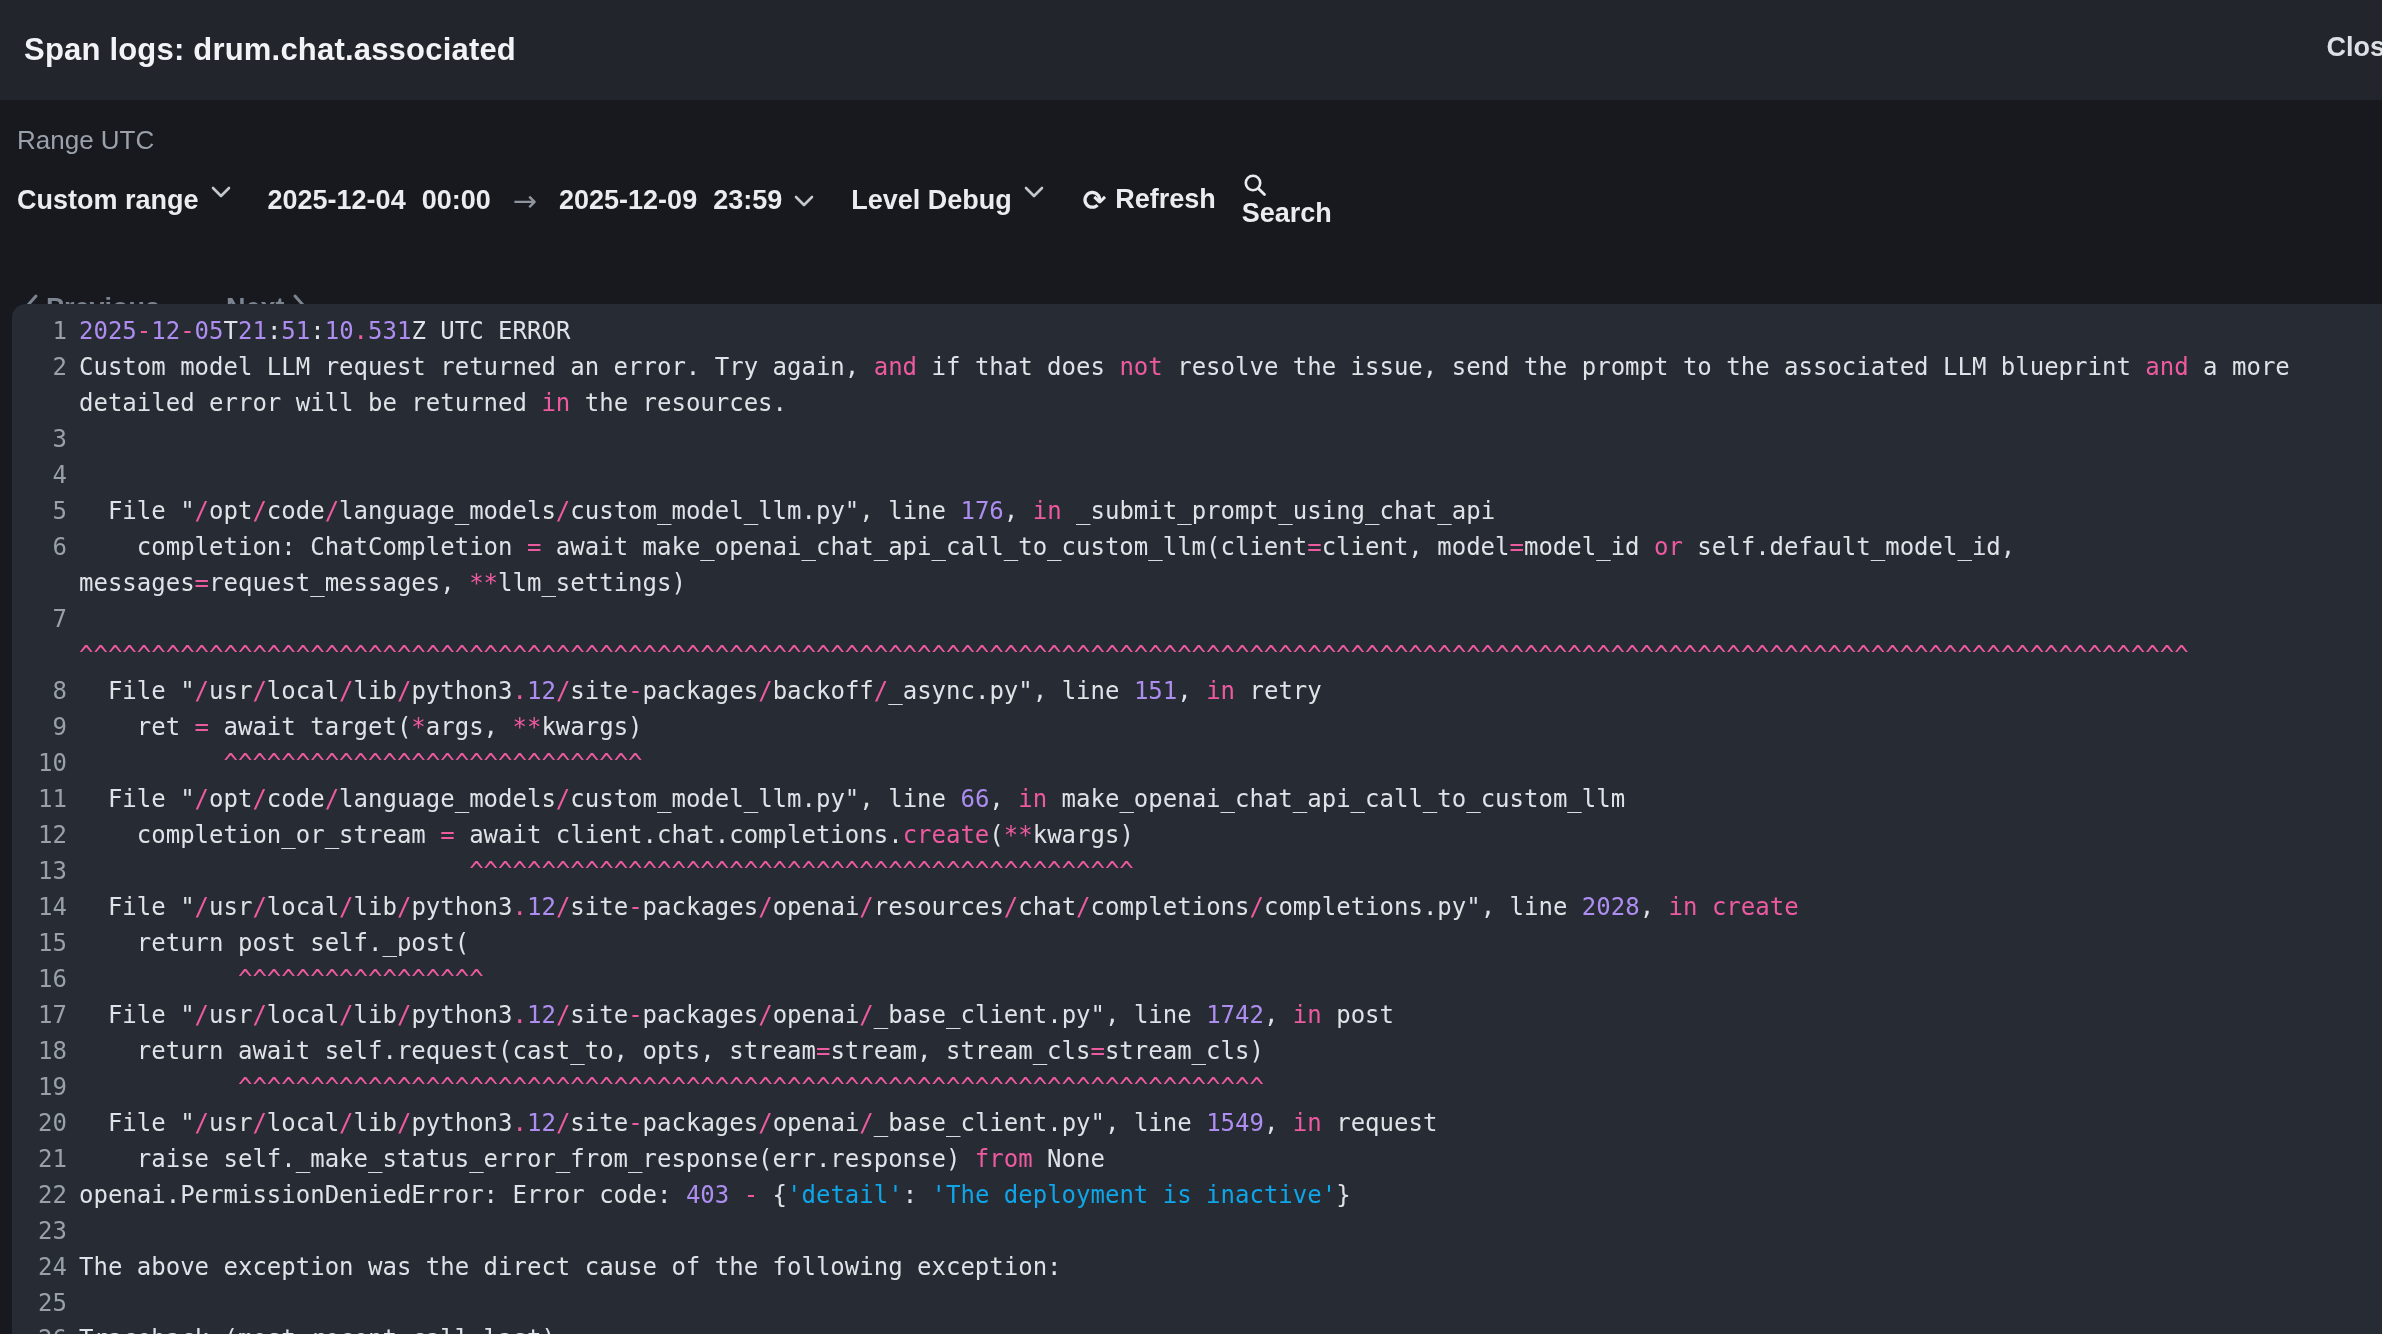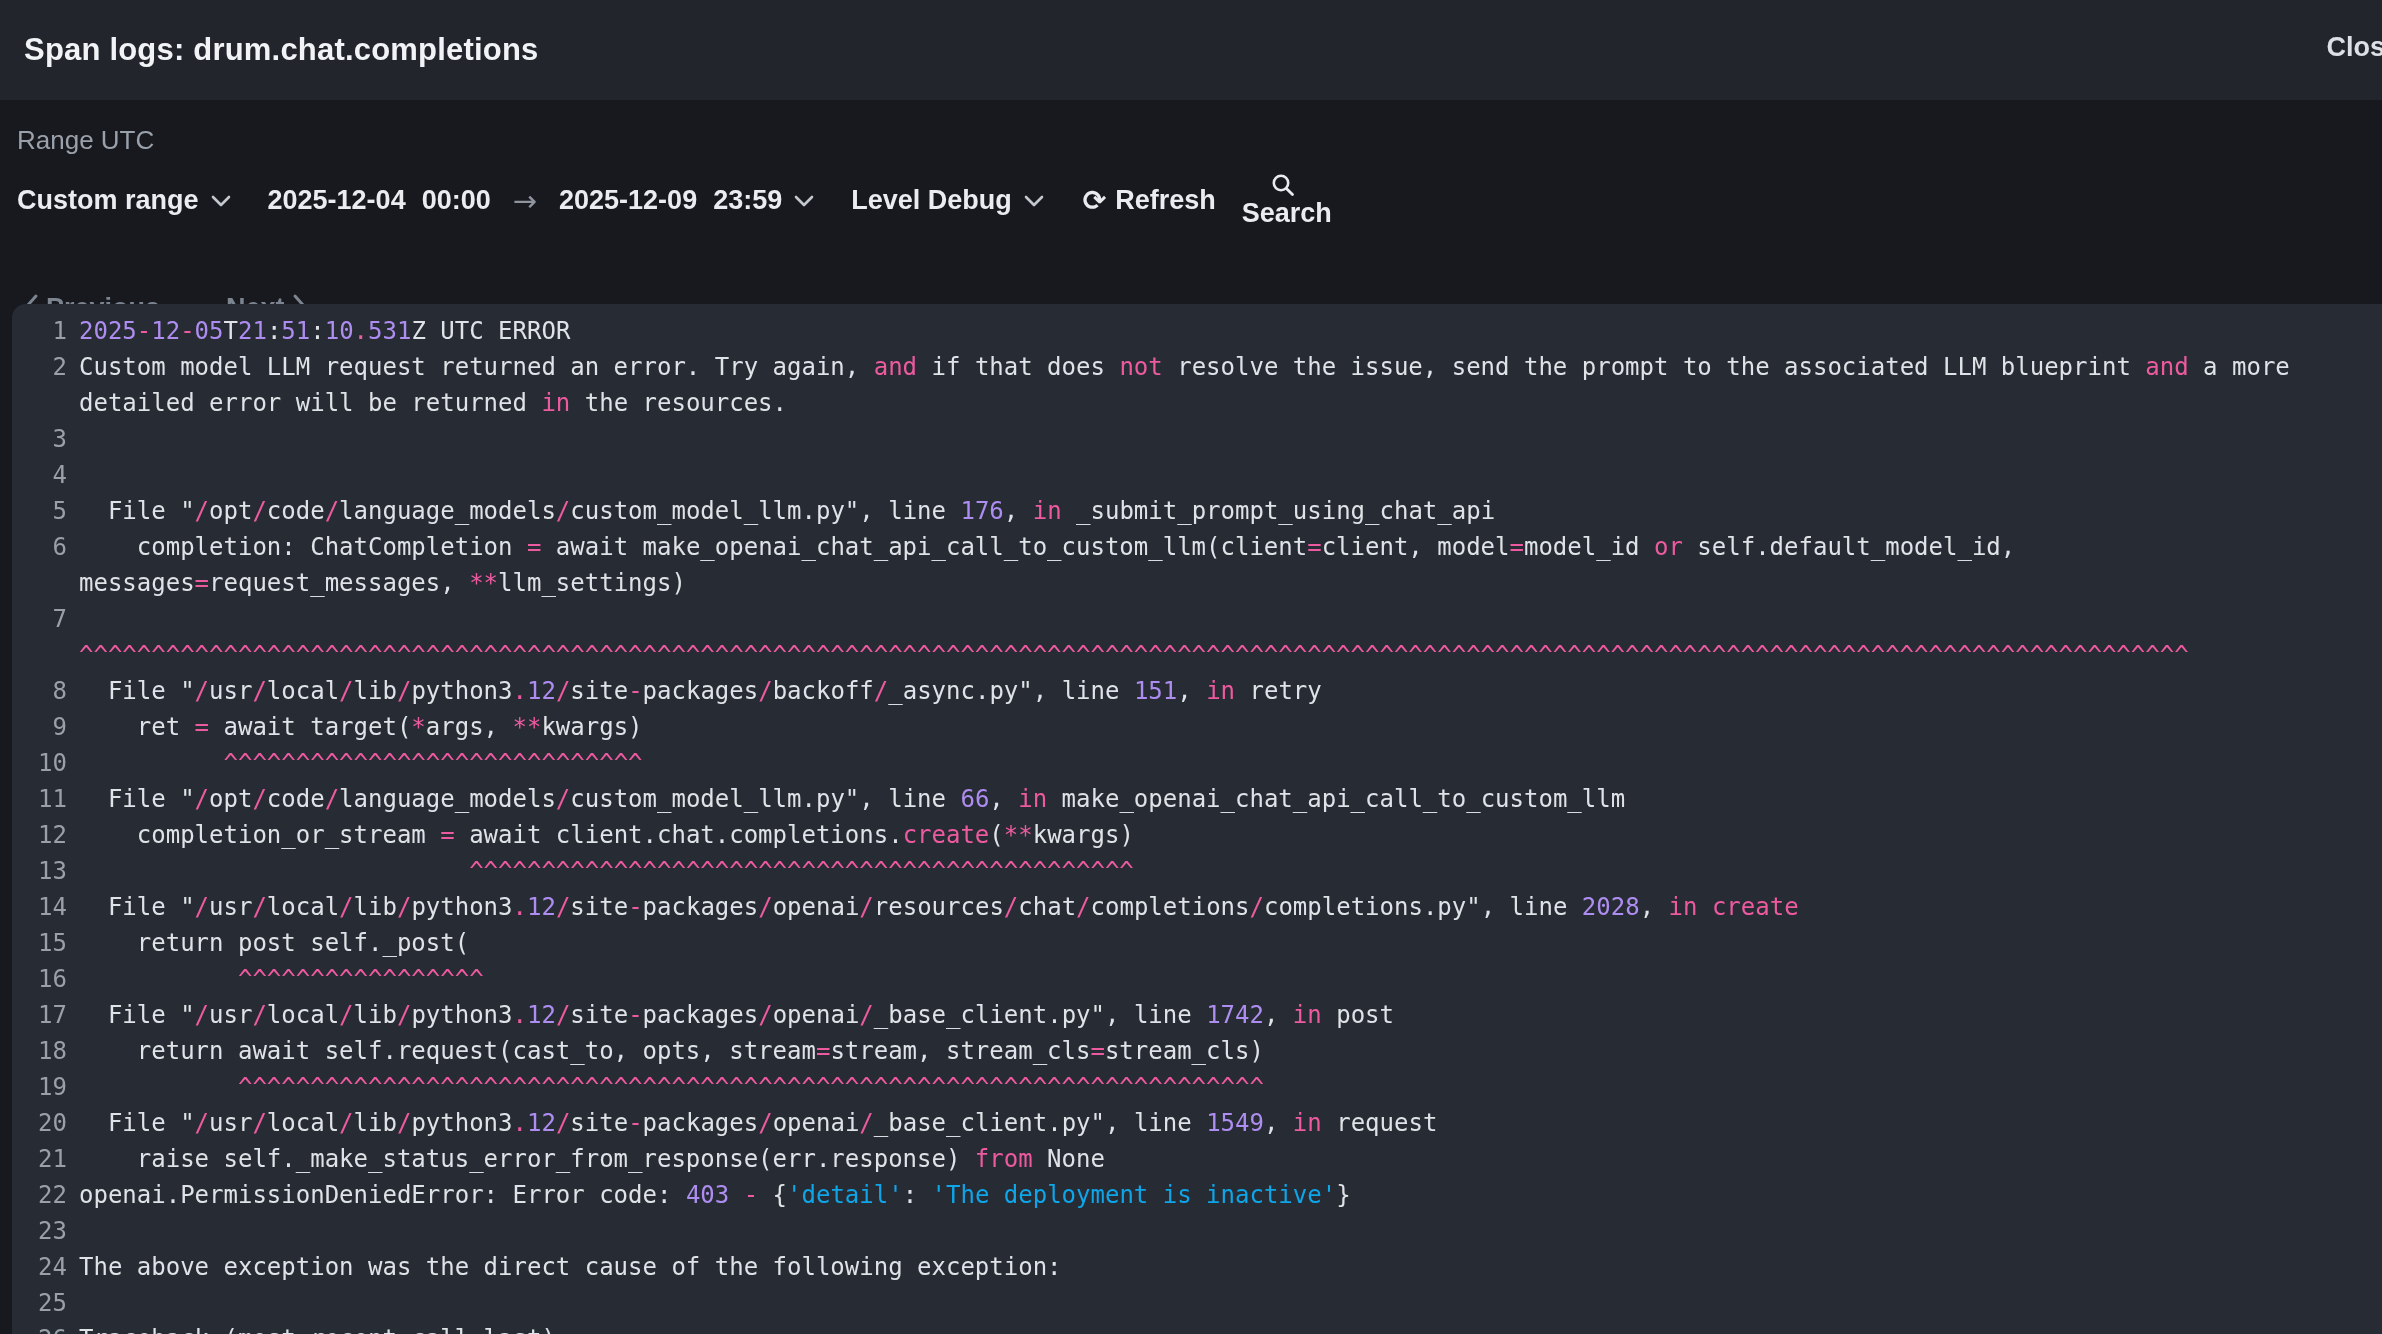--- a/index.html
+++ b/index.html
@@ -26,21 +26,21 @@
     font-size:27px; font-weight:bold; color:#dde1e6;
     cursor:pointer;
   }
   
   .range-label { margin:25px 0 0 17px; font-size:26px; color:#9aa1ab; }
   .toolbar {
     display:flex; align-items:center;
     margin:16px 0 0 17px;
     font-size:27px; font-weight:bold; color:#eaecef;
   }
-  .tb-item { display:flex; align-items:center; cursor:pointer; }
+  .tb-item { display:flex; cursor:pointer; }
   .chev { margin-left:11px; display:inline-flex; }
   .dates { display:flex; align-items:center; margin-left:36px; }
   .date-part { margin-right:0; }
   .time-part { margin-left:16px; }
   .range-arrow { margin:0 22px; font-family:"DejaVu Sans", sans-serif; font-size:29px; font-weight:normal; color:#8e959f; }
   .level { margin-left:36px; }
   .refresh { margin-left:38px; }
   .refresh-ico { font-family:"DejaVu Sans", sans-serif; font-size:28px; font-weight:bold; margin-right:9px; color:#e9ebee; }
   .search { margin-left:26px;flex-direction:column; }
   .search-ico { margin-right:8px; display:inline-flex; }
@@ -78,21 +78,21 @@
   .code { margin-left:12px; }
   .tk-d { color:#dfe2e6; }
   .tk-n { color:#ae8df0; }
   .tk-k { color:#ee5aa0; }
   .tk-s { color:#0ea5e9; }
 </style>
 </head>
 <body>
 
 <div class="header">
-  <div class="title">Span logs: drum.chat.completions</div>
+  <div class="title">Span logs: drum.chat.associated</div>
   <div class="close-btn">Close</div>
 </div>
 
 <div class="range-label">Range UTC</div>
 
 <div class="toolbar">
   <div class="tb-item">
     <span>Custom range</span>
     <span class="chev">
       <svg width="22" height="14" viewBox="0 0 22 14">

